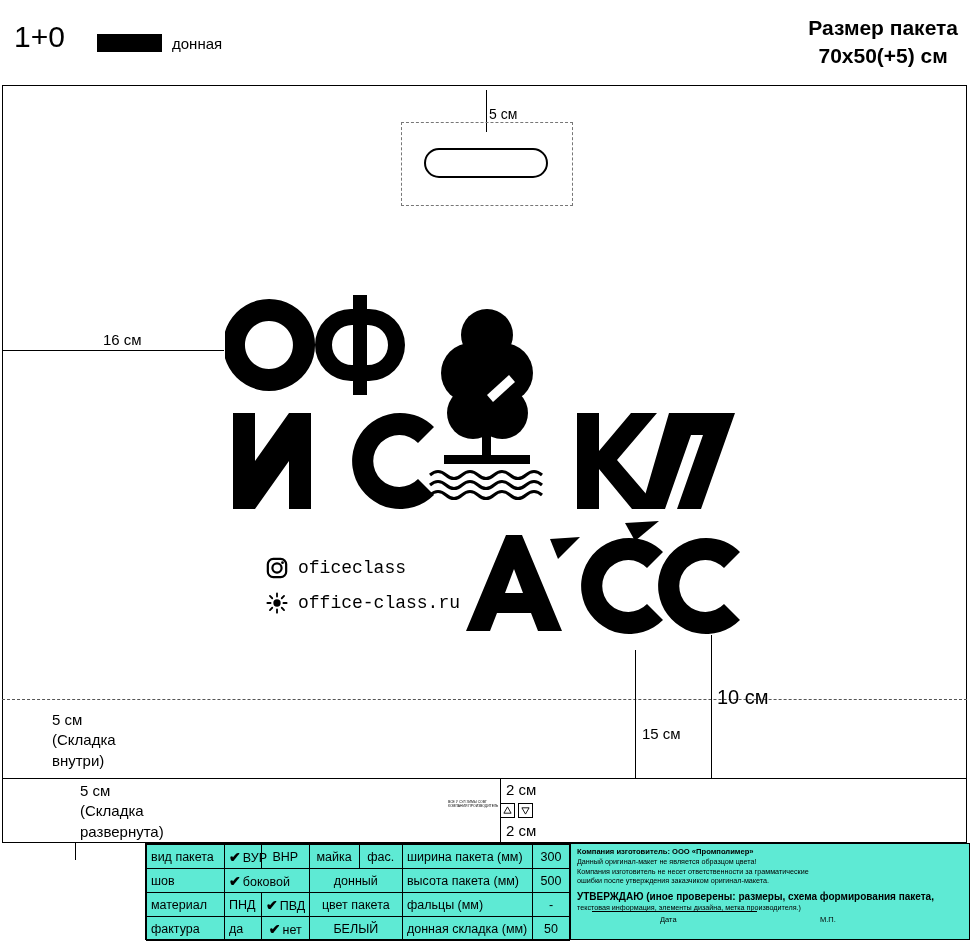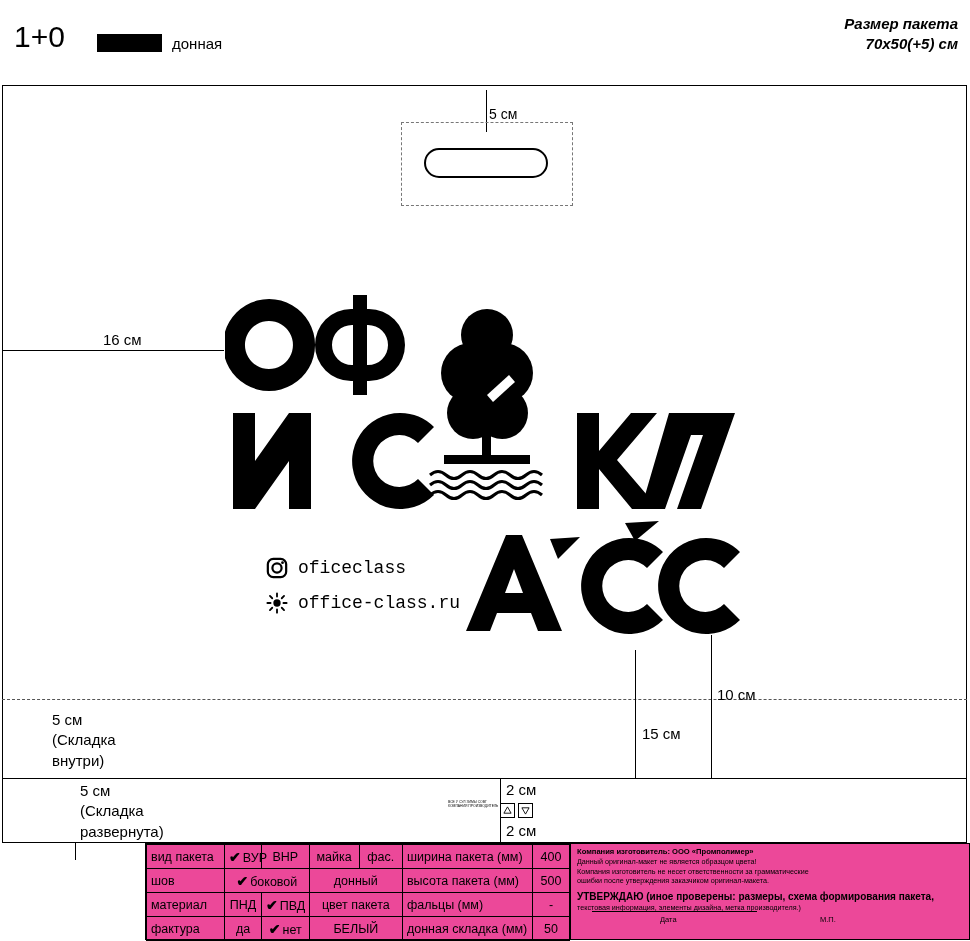--- a/index.html
+++ b/index.html
@@ -38,25 +38,24 @@
   .hdr-swatch-label {
     position: absolute;
     left: 172px;
     top: 35px;
     font-size: 15px;
   }
   .hdr-size {
     position: absolute;
     right: 12px;
     top: 14px;
-    text-align: right;
-    font-size: 15px;
+    text-align: center;
+    font-size: 21px;
     font-weight: bold;
     line-height: 1.35;
-    font-style: italic;
   }
 
   
   .bag-outline {
     position: absolute;
     left: 2px;
     top: 85px;
     width: 965px;
     height: 758px;
     border: 1px solid #000000;
@@ -207,21 +206,21 @@
   }
   .v-line-5a {
     position: absolute;
     left: 75px;
     top: 842px;
     width: 1px;
     height: 18px;
     background: #000000;
   }
 
-  .lbl-10cm { position: absolute; left: 717px; top: 686px; font-size: 15px; }
+  .lbl-10cm { position: absolute; left: 717px; top: 686px; font-size: 20px; }
   .lbl-15cm { position: absolute; left: 642px; top: 725px; font-size: 15px; }
   .lbl-2cm-a { position: absolute; left: 506px; top: 781px; font-size: 15px; }
   .lbl-2cm-b { position: absolute; left: 506px; top: 822px; font-size: 15px; }
   .lbl-fold-in {
     position: absolute; left: 52px; top: 710px; font-size: 15px; line-height: 1.35;
   }
   .lbl-fold-out {
     position: absolute; left: 80px; top: 781px; font-size: 15px; line-height: 1.35;
   }
 
@@ -258,21 +257,21 @@
 
   
   .spec {
     position: absolute;
     left: 145px;
     top: 843px;
     width: 825px;
     height: 97px;
     border: 1px solid #000000;
     box-sizing: border-box;
-    background: #ec4899;
+    background: #5eead4;
   }
   .spec-left {
     position: absolute;
     left: 0;
     top: 0;
     width: 425px;
     height: 100%;
     border-right: 1px solid #000;
     box-sizing: border-box;
   }
@@ -284,21 +283,21 @@
   }
   table.spec-tbl td {
     border: 1px solid #000000;
     font-size: 12.5px;
     padding: 0 4px;
     height: 24px;
     box-sizing: border-box;
     white-space: nowrap;
   }
   td.c-label { width: 72px; }
-  td.c-v1 { width: 34px; text-align: center; }
+  td.c-v1 { width: 34px; text-align: left; }
   td.c-v2 { width: 44px; text-align: center; }
   td.c-v3 { width: 46px; text-align: center; }
   td.c-v4 { width: 40px; text-align: center; }
   td.c-param { width: 120px; }
   td.c-num { width: 34px; text-align: center; }
   .chk {
     font-weight: bold;
     font-size: 14px;
     margin-right: 2px;
   }
@@ -487,21 +486,21 @@
     <div class="spec-left">
       <table class="spec-tbl">
         <tbody>
             <tr>
           <td class="c-label">вид пакета</td>
           <td class="c-v1"><span class="chk">✔</span><span>ВУР</span></td>
           <td class="c-v2">ВНР</td>
           <td class="c-v3">майка</td>
           <td class="c-v4">фас.</td>
           <td class="c-param">ширина пакета (мм)</td>
-          <td class="c-num">400</td>
+          <td class="c-num">300</td>
         </tr>
         <tr>
           <td class="c-label">шов</td>
           <td class="c-v1" colspan="2"><span class="chk">✔</span><span>боковой</span></td>
           <td class="c-v3" colspan="2">донный</td>
           <td class="c-param">высота пакета (мм)</td>
           <td class="c-num">500</td>
         </tr>
         <tr>
           <td class="c-label">материал</td>

